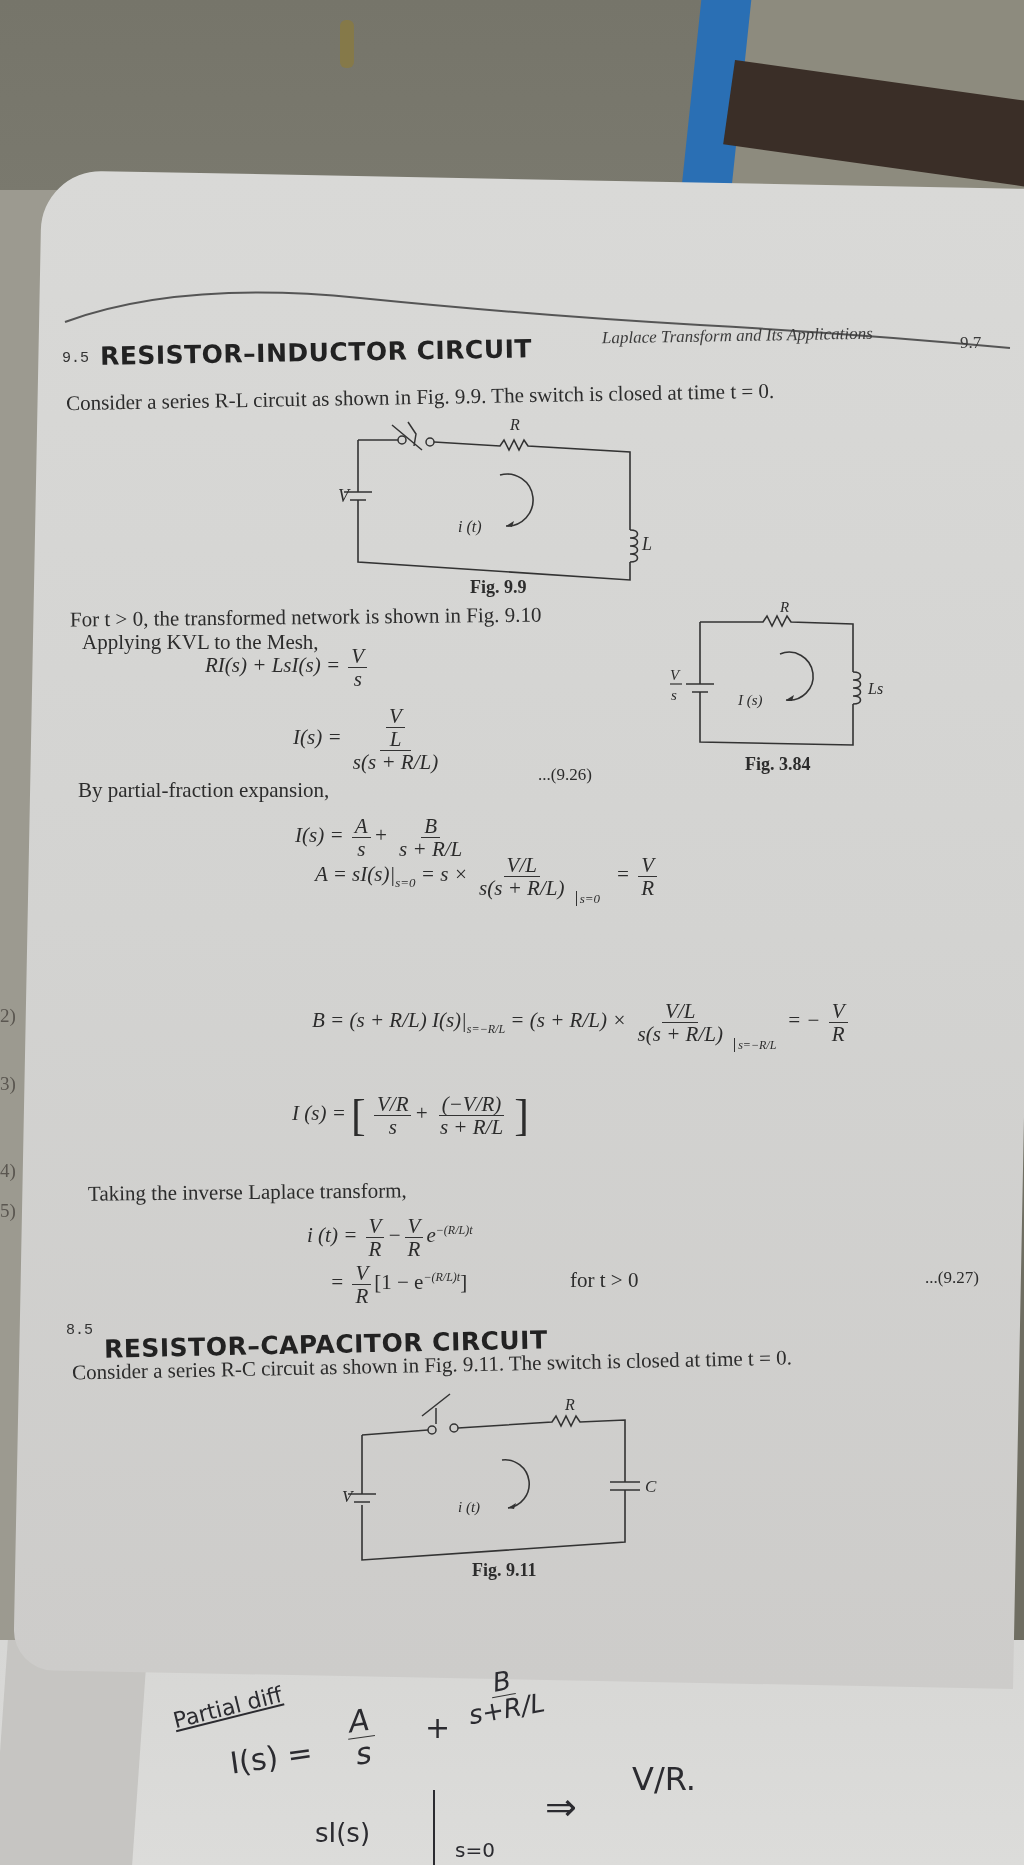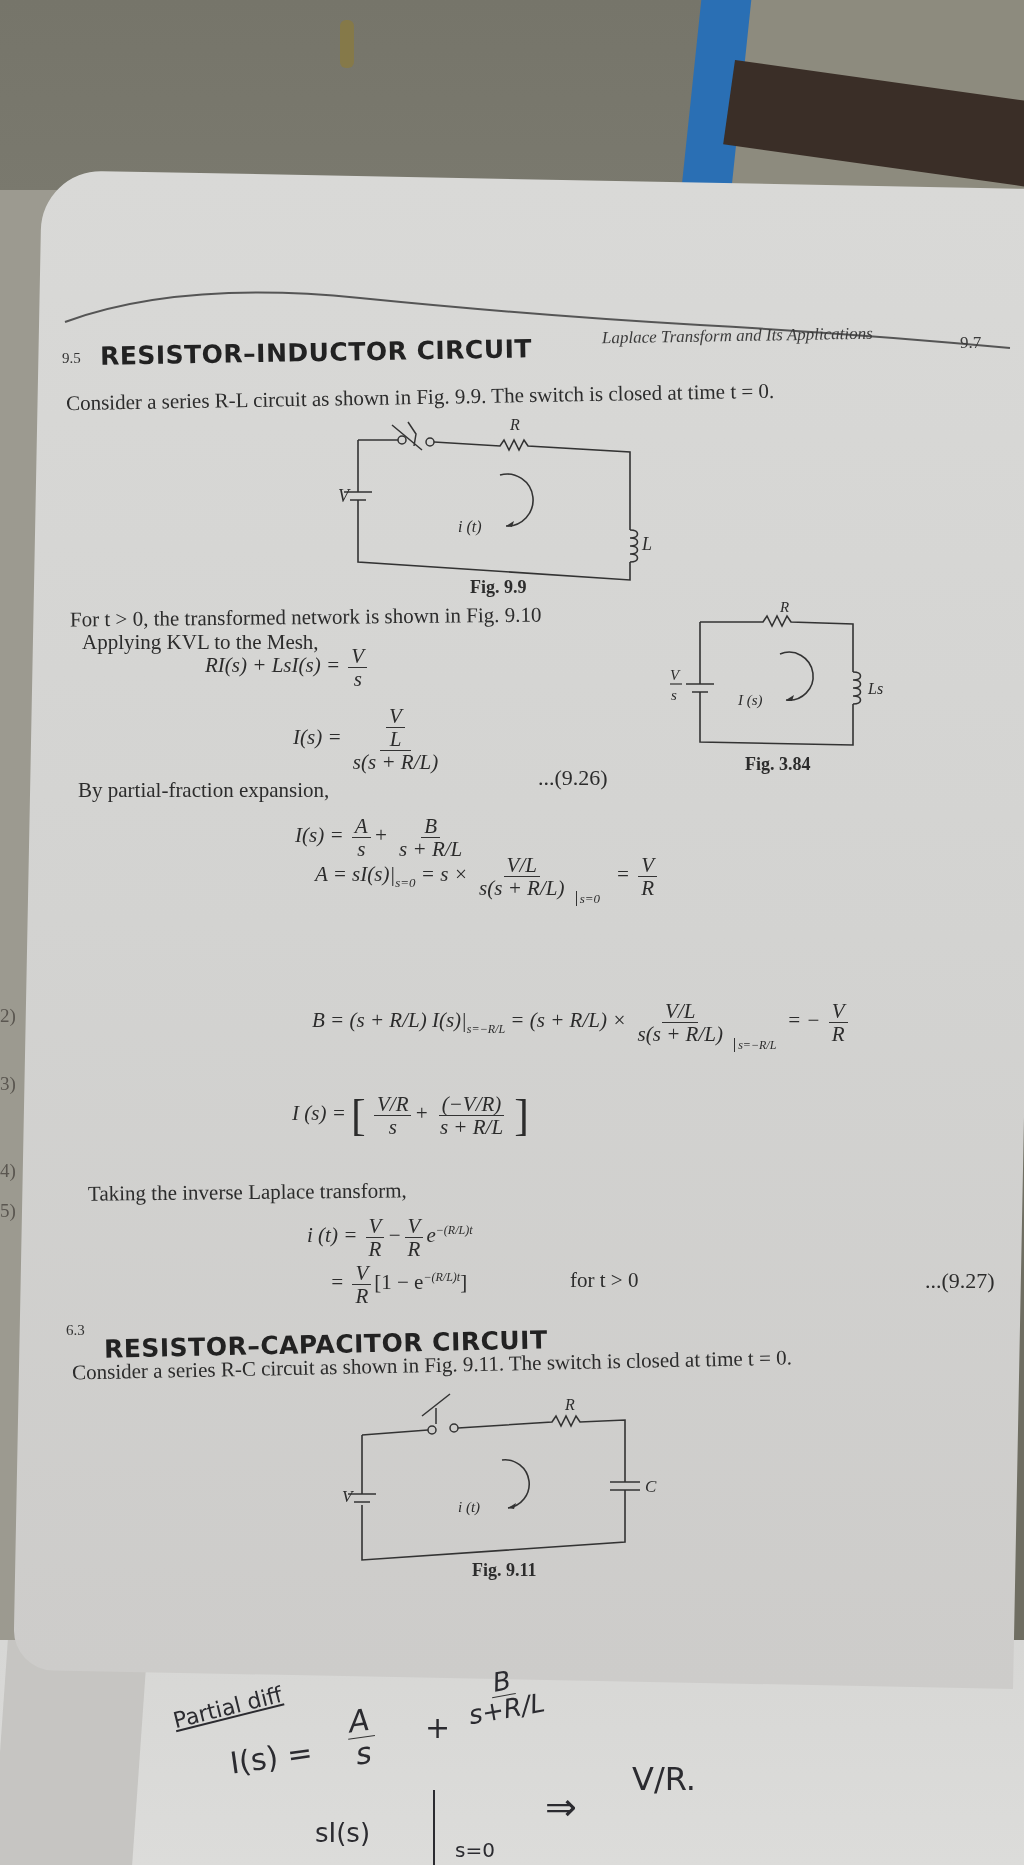--- a/index.html
+++ b/index.html
@@ -28,25 +28,25 @@
   .bottom-sheet { position:absolute; left:0; top:1640px; width:1024px; height:225px;
     background:linear-gradient(180deg,#d7d7d5,#dcdcda); }
   .bottom-sheet-left { position:absolute; left:0; top:1640px; width:140px; height:225px; background:#c6c5c2; transform:skewX(-4deg); }
 
   .content { position:absolute; left:0; top:0; width:1024px; height:1865px; }
   .header-curve { position:absolute; left:60px; top:270px; width:960px; height:80px; }
   .running-head { position:absolute; left:602px; top:326px; font-style:italic; font-size:17px; color:#3b3b3b; transform:rotate(-1deg); }
   .page-num { position:absolute; left:960px; top:333px; font-size:17px; color:#3b3b3b; }
 
   .sec-title { position:absolute; font-family:"DejaVu Sans", sans-serif; font-weight:bold; font-size:25px; color:#222; letter-spacing:.5px; }
-  .sec-num { position:absolute; font-family:Liberation Serif, serif; font-size:15px; color:#333; }
+  .sec-num { position:absolute; font-family:Liberation Mono, monospace; font-size:15px; color:#333; }
   .para { position:absolute; font-size:21px; color:#2c2c2c; white-space:nowrap; }
   .fig-cap { position:absolute; font-size:18px; font-weight:bold; color:#2c2c2c; }
   .eq { position:absolute; font-size:21px; font-style:italic; color:#2c2c2c; white-space:nowrap; }
-  .eqnum { position:absolute; font-size:22px; color:#2c2c2c; }
+  .eqnum { position:absolute; font-size:17px; color:#2c2c2c; }
   .frac { display:inline-flex; flex-direction:column; align-items:center; vertical-align:middle; margin:0 3px; font-style:italic; }
   .frac .num { border-bottom:1.5px solid #333; padding:0 3px; line-height:1.05; }
   .frac .den { padding:0 3px; line-height:1.05; }
   .hand { position:absolute; font-family:"DejaVu Sans", sans-serif; color:#2b2b30; font-size:30px; }
   svg.circuit { position:absolute; overflow:visible; }
   svg text { font-family:"Liberation Serif", serif; font-style:italic; fill:#2c2c2c; }
 </style>
 </head>
 <body>
 
@@ -206,21 +206,21 @@
   <div class="eq" style="left:330px;top:1262px">
     <span>=</span>
     <span class="frac">
         <span class="num">V</span>
         <span class="den">R</span>
       </span><span style="font-style:normal">[1 − e</span><sup style="font-size:12px">−(R/L)t</sup><span style="font-style:normal">]</span>
   </div>
   <span class="para" style="left:570px;top:1268px">for t &gt; 0</span>
   <span class="eqnum" style="left:925px;top:1268px">...(9.27)</span>
 
-  <span class="sec-num" style="left:66px;top:1322px">6.3</span>
+  <span class="sec-num" style="left:66px;top:1322px">8.5</span>
   <span class="sec-title" style="left:104px;top:1330px;transform:rotate(-1.2deg)">RESISTOR–CAPACITOR CIRCUIT</span>
   <span class="para" style="left:72px;top:1353px;transform:rotate(-1.2deg)">Consider a series R-C circuit as shown in Fig. 9.11. The switch is closed at time t = 0.</span>
 
   <svg class="circuit" style="left:320px;top:1390px" width="340" height="180">
     <path d="M42 45 L108 40" stroke="#333" stroke-width="1.6" fill="none"></path>
     <circle cx="112" cy="40" r="4" stroke="#333" fill="none" stroke-width="1.5"></circle>
     <path d="M102 26 L130 4 M116 18 L116 34" stroke="#333" stroke-width="1.5" fill="none"></path>
     <circle cx="134" cy="38" r="4" stroke="#333" fill="none" stroke-width="1.5"></circle>
     <path d="M138 38 L232 32 l4 -6 l5 10 l5 -10 l5 10 l5 -10 l4 6 L305 30 L305 92 M290 92 L320 92 M290 100 L320 100 M305 100 L305 152 L42 170 L42 115 M28 104 L56 104 M34 112 L50 112 M42 104 L42 45" stroke="#333" stroke-width="1.6" fill="none"></path>
     <path d="M182 70 A 24 24 0 1 1 188 118" stroke="#333" stroke-width="1.6" fill="none"></path>

